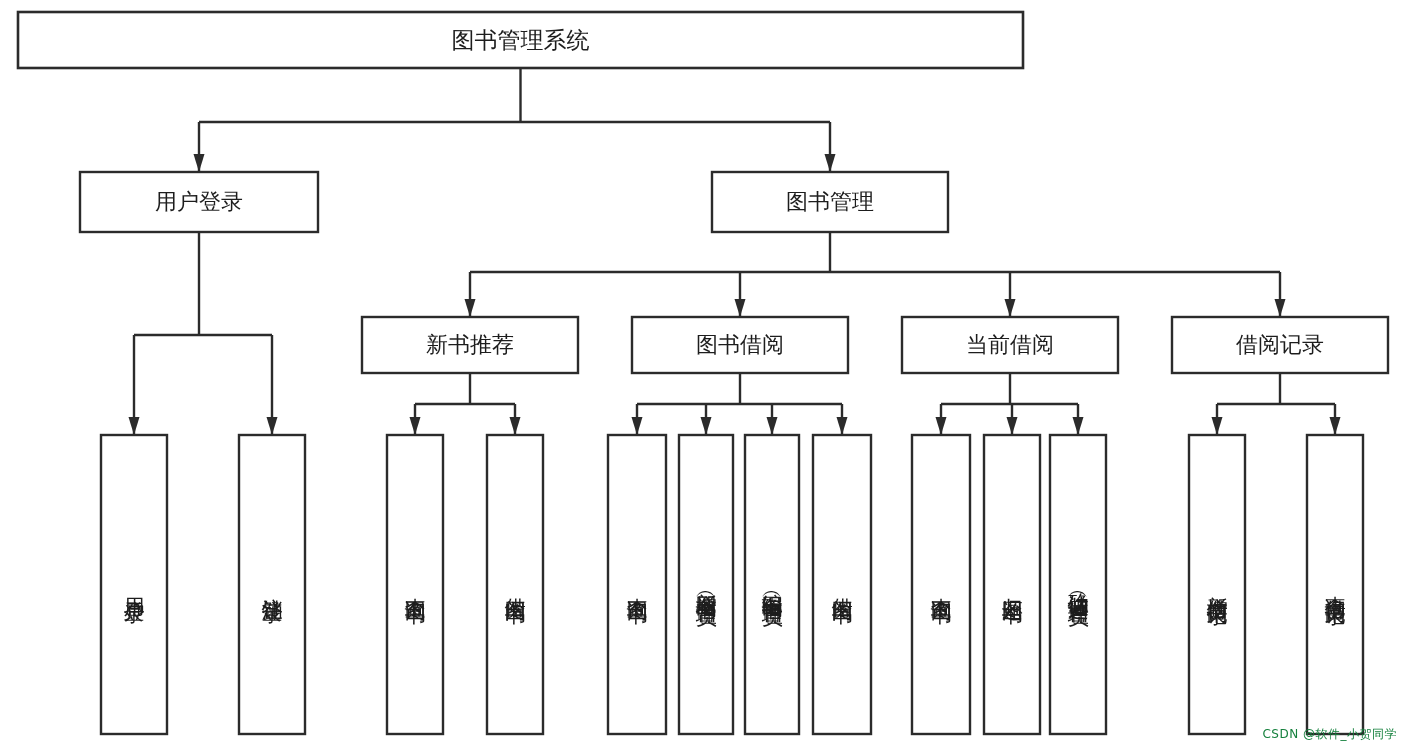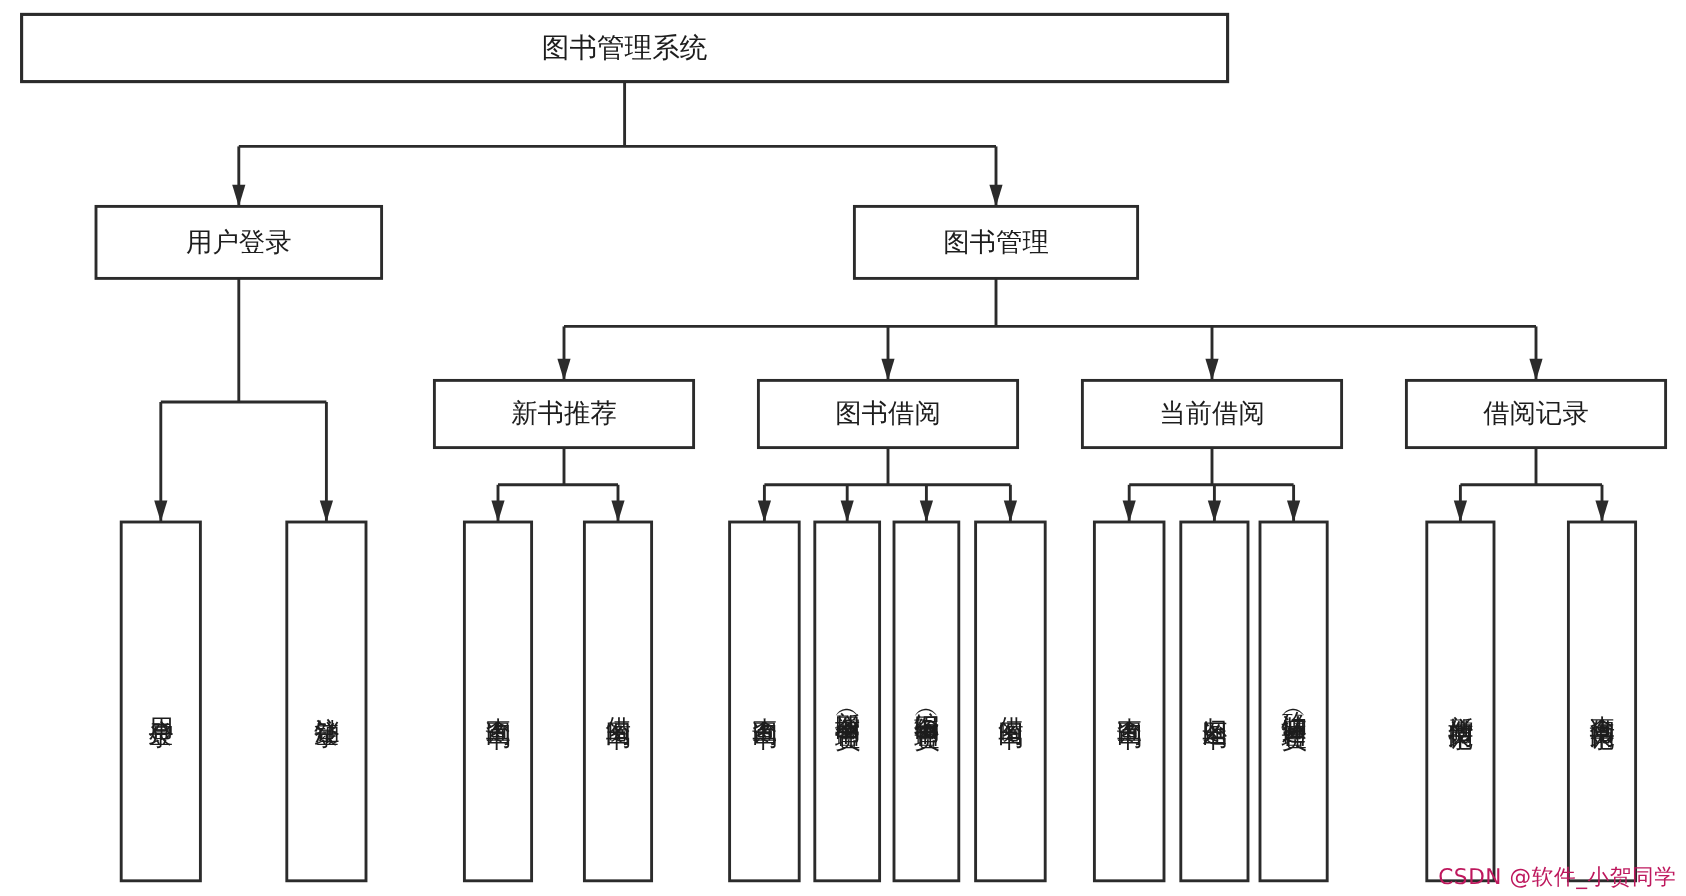--- a/index.html
+++ b/index.html
@@ -72,22 +72,22 @@
     letter-spacing: 2px;
     color: #1d1d1d;
     white-space: nowrap;
     text-align: center;
   }
   .watermark {
     position: absolute;
     right: 8px;
     bottom: 4px;
     font-family: "DejaVu Sans", "Liberation Sans", sans-serif;
-    font-size: 18px;
-    color: #be185d;
+    font-size: 12px;
+    color: #15803d;
     letter-spacing: 0.5px;
     user-select: none;
   }
 </style>
 </head>
 <body>
 
 <div id="diagram-root">
 
   <svg class="flow" viewBox="0 0 1405 747" xmlns="http://www.w3.org/2000/svg">

